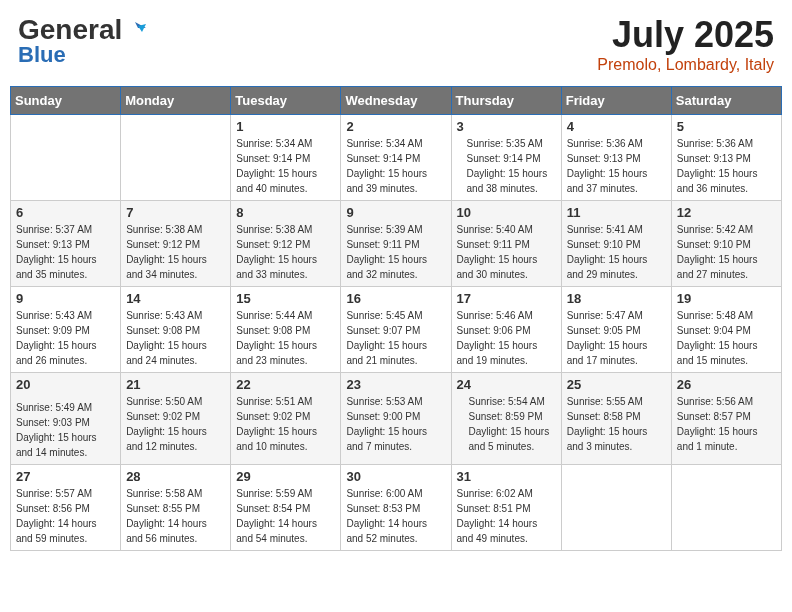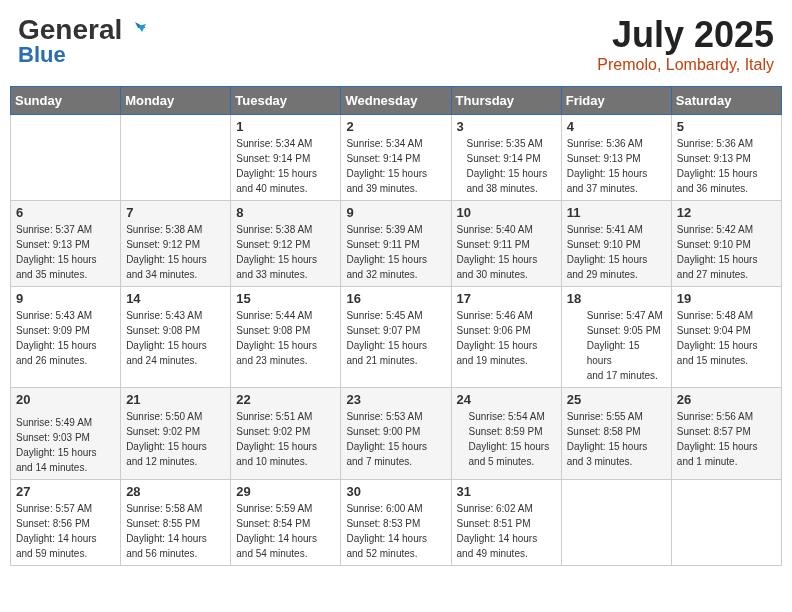--- a/index.html
+++ b/index.html
@@ -232,21 +232,21 @@
         </td>
         <td>
           <span class="day-number">17</span>
           <div class="day-info" style="white-space: pre-line;">Sunrise: 5:46 AM
 Sunset: 9:06 PM
 Daylight: 15 hours
 and 19 minutes.</div>
         </td>
         <td>
           <span class="day-number">18</span>
-          <div class="day-info" style="white-space: pre-line; margin-left: 20px;">Sunrise: 5:47 AM
+          <div class="day-info" style="white-space: pre-line;">Sunrise: 5:47 AM
 Sunset: 9:05 PM
 Daylight: 15 hours
 and 17 minutes.</div>
         </td>
         <td>
           <span class="day-number">19</span>
           <div class="day-info" style="white-space: pre-line;">Sunrise: 5:48 AM
 Sunset: 9:04 PM
 Daylight: 15 hours
 and 15 minutes.</div>

